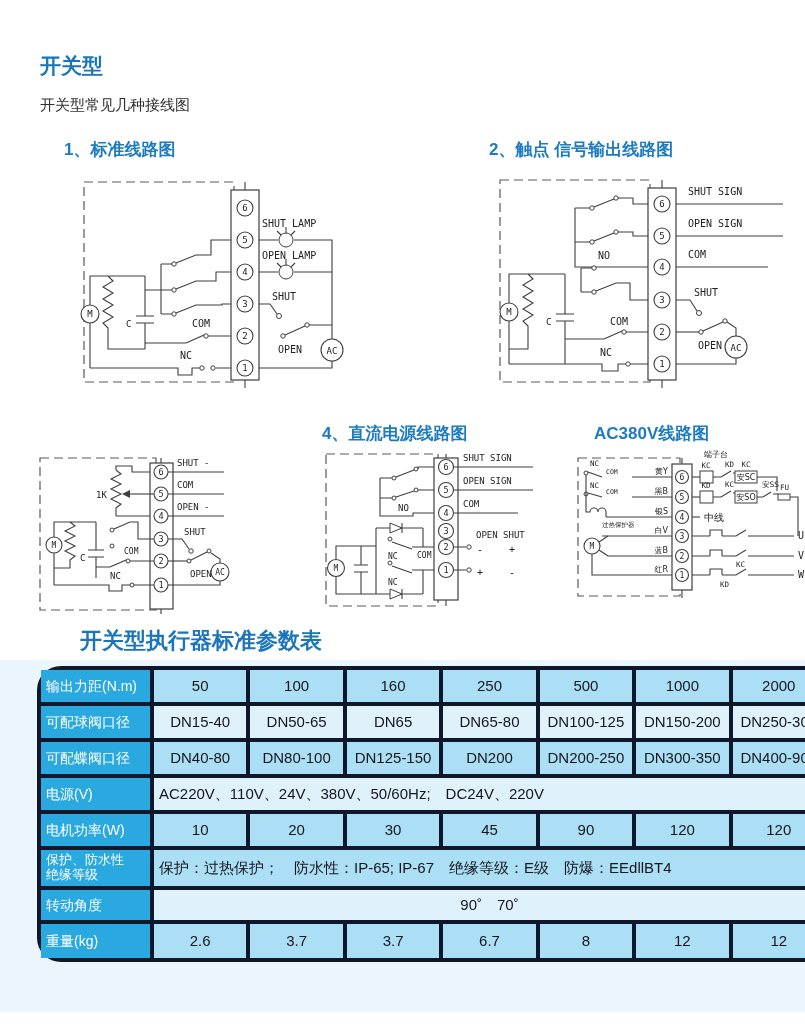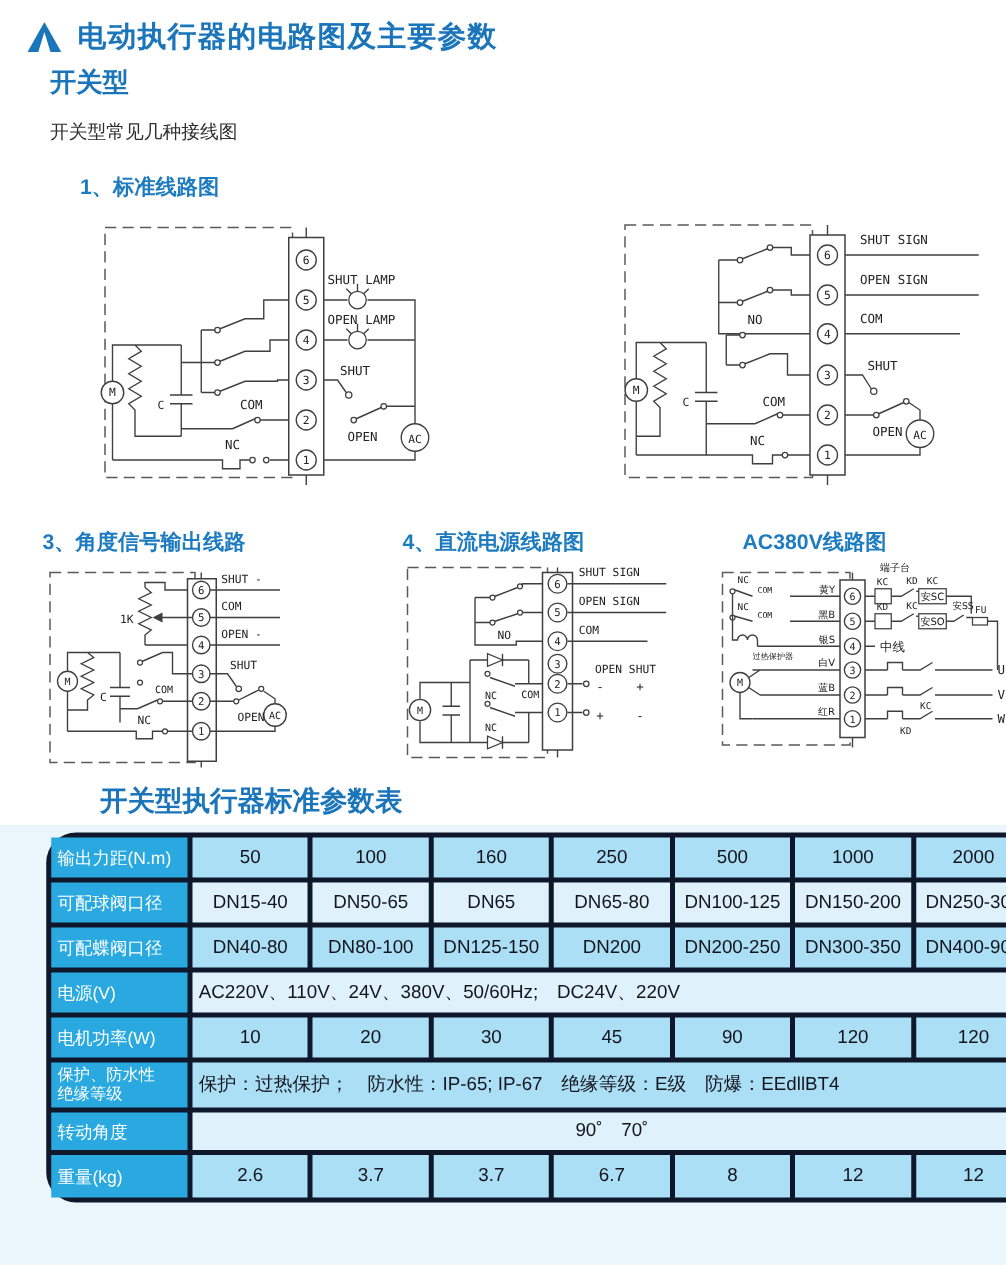--- a/index.html
+++ b/index.html
@@ -39,29 +39,25 @@
   .params tr{height:32px;}
   .params tr.h38{height:38px;} .params tr.h36{height:36px;} .params tr.h34{height:34px;padding-left:32px;} .params tr.h30{height:30px;}
   tr.med td{background:#ABDFF5;} tr.lt td{background:#DFF2FB;}
   td.left{text-align:left;padding-left:5px;}
 </style>
 </head>
 <body>
 
 <div class="page">
 
-  <div class="hdr">
-    <span class="logo"></span>
-    <h1>电动执行器的电路图及主要参数</h1>
-  </div>
   <div class="sec-title">开关型</div>
   <div class="sec-sub">开关型常见几种接线图</div>
 
   <div class="cap" style="left:64px;top:138px;">1、标准线路图</div>
-  <div class="cap" style="left:34px;top:422px;">3、角度信号输出线路</div>
+  <div class="cap" style="left:489px;top:138px;">2、触点 信号输出线路图</div>
   <div class="cap" style="left:322px;top:422px;">4、直流电源线路图</div>
   <div class="cap" style="left:594px;top:422px;">AC380V线路图</div>
 
   <svg class="diag" style="left:56px;top:164px;" width="392" height="240" viewBox="0 0 392 240">
     <g>
       <rect class="dash" x="28" y="18" width="150" height="200"></rect>
       <rect class="strip" x="175" y="26" width="28" height="190"></rect>
       <path class="wire" d="M189,18 v8 M189,216 v8"></path>
       <circle class="term" cx="189" cy="44" r="8"></circle>
         <circle class="term" cx="189" cy="76" r="8"></circle>

